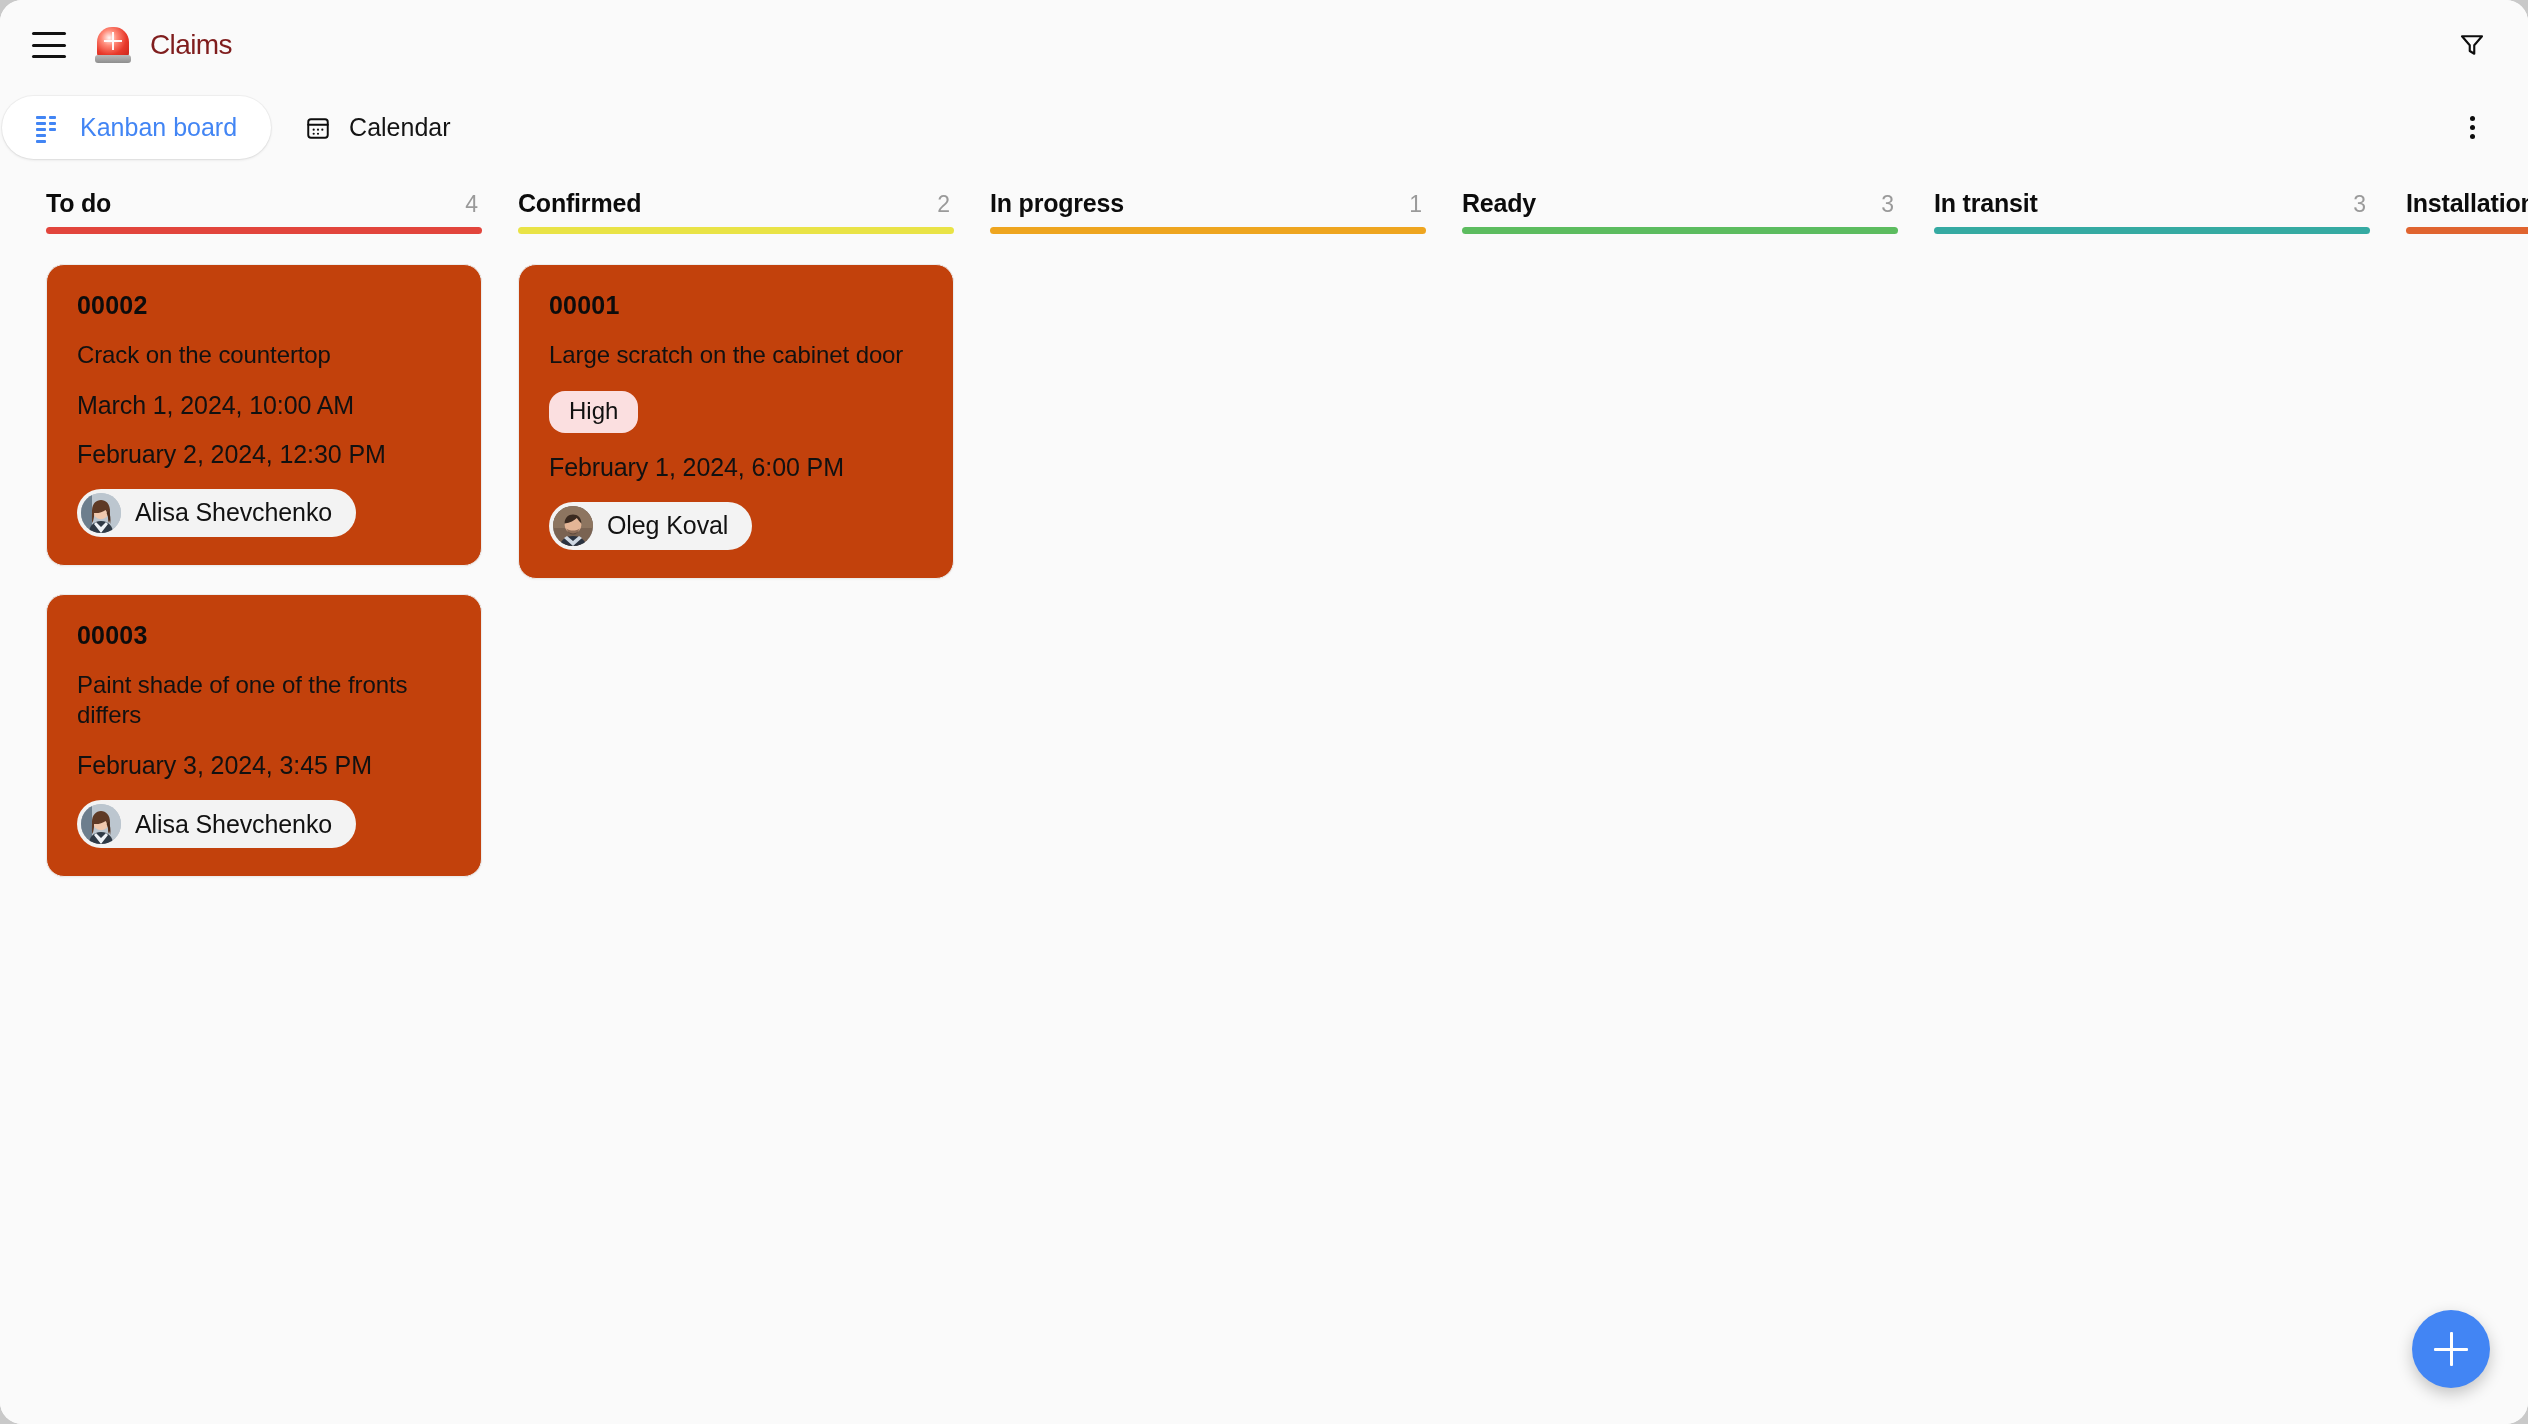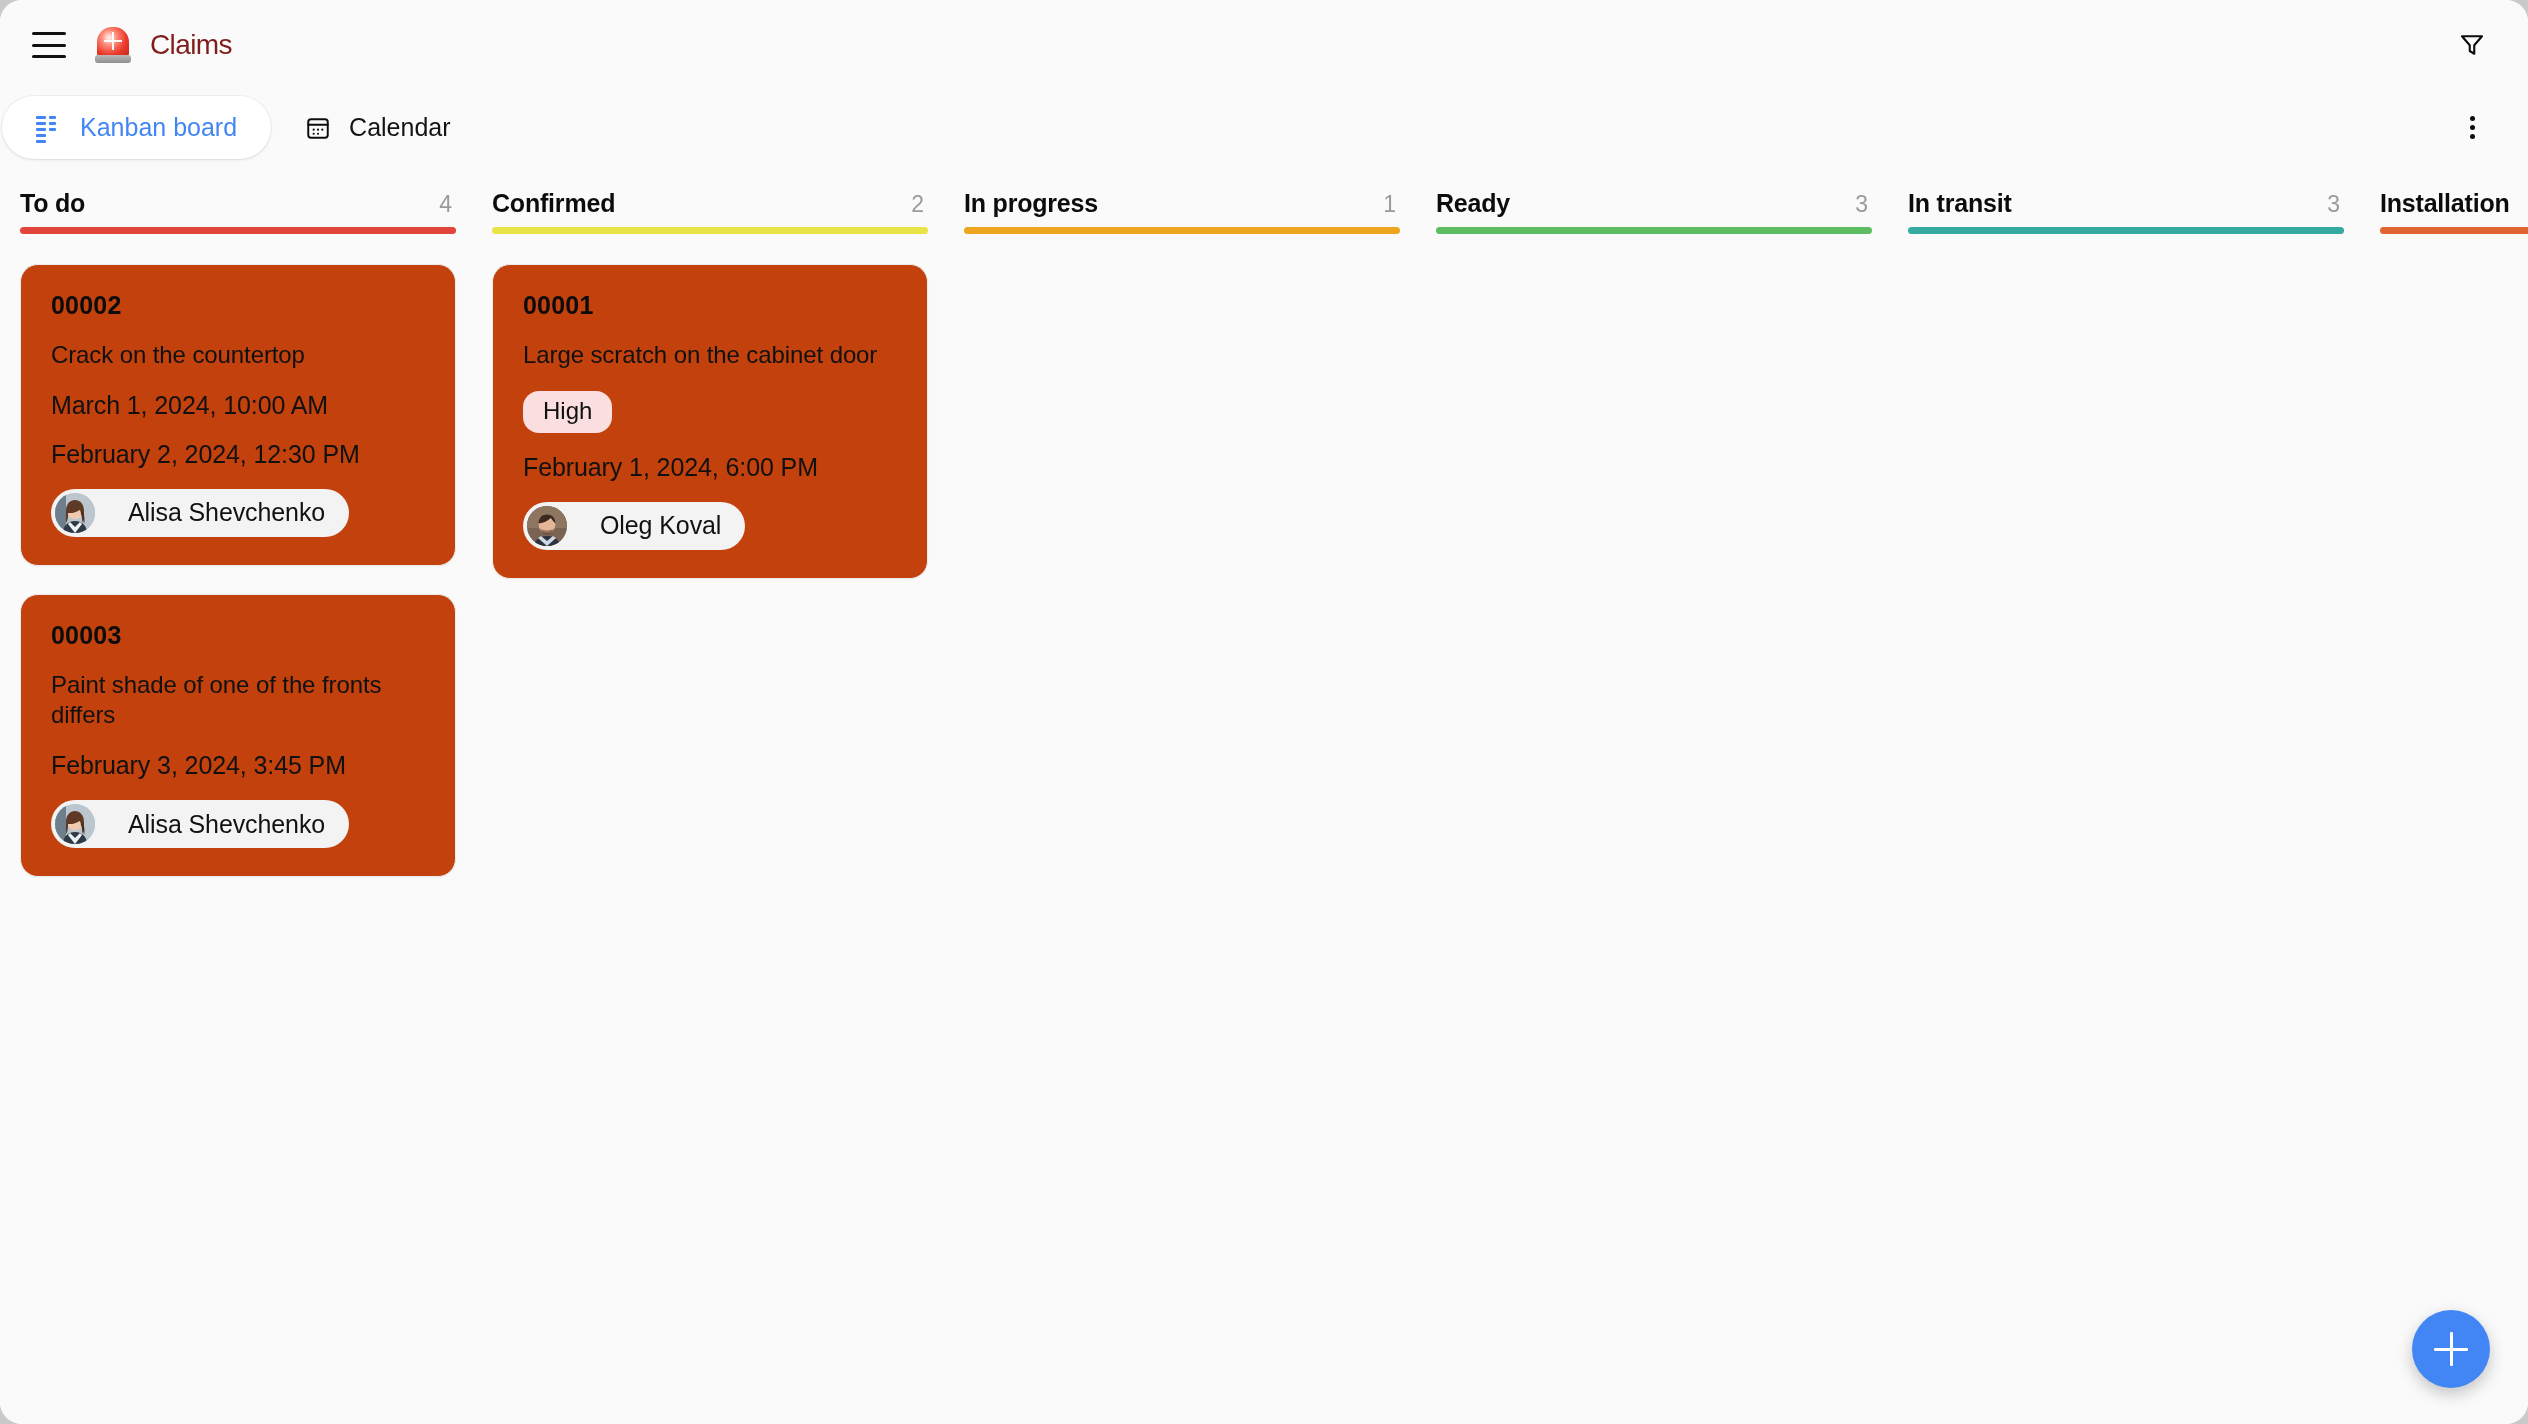--- a/index.html
+++ b/index.html
@@ -162,21 +162,21 @@
   .board {
     flex: 1 1 auto;
     background: #fafafa;
     position: relative;
     overflow: hidden;
   }
   .columns {
     display: flex;
     align-items: center;
     height: 100%;
-    padding-left: 20px;
+    padding-left: 46px;
   }
   .column {
     flex: 0 0 472px;
     width: 472px;
     padding-right: 36px;
     height: 100%;
   }
   .col-head {
     display: flex;
     align-items: baseline;
@@ -261,21 +261,20 @@
     overflow: hidden;
     position: relative;
     background: #b9c3cc;
   }
   .avatar svg { display:block; width:100%; height:100%; }
   .assignee-name {
     font-size: 25px;
     color: #111111;
     white-space: nowrap;
     letter-spacing: -0.1px;
-    margin-left: 19px;
   }
 
   
   .fab {
     position: absolute;
     right: 38px;
     bottom: 36px;
     width: 78px; height: 78px;
     border-radius: 50%;
     background: #4285f4;

